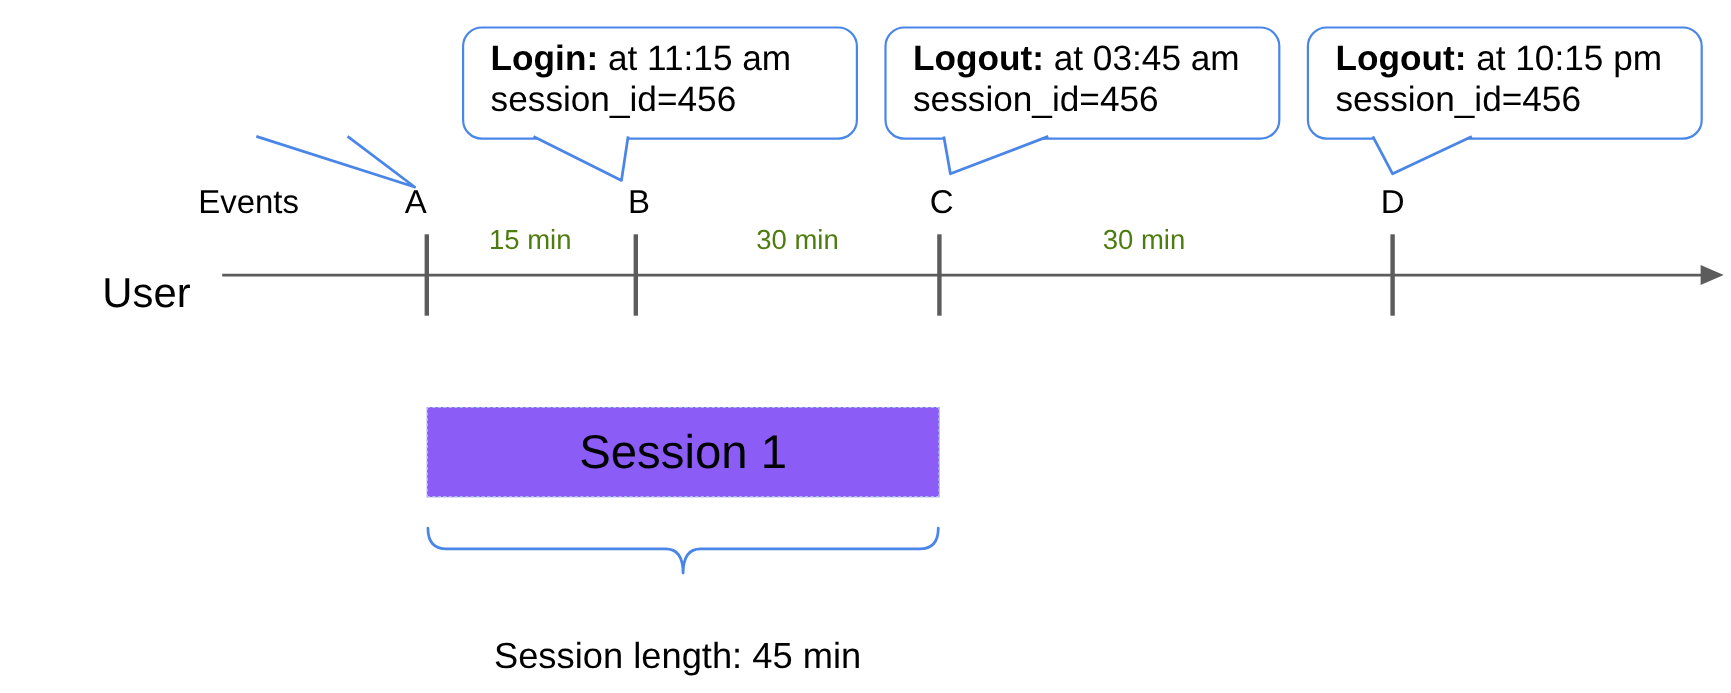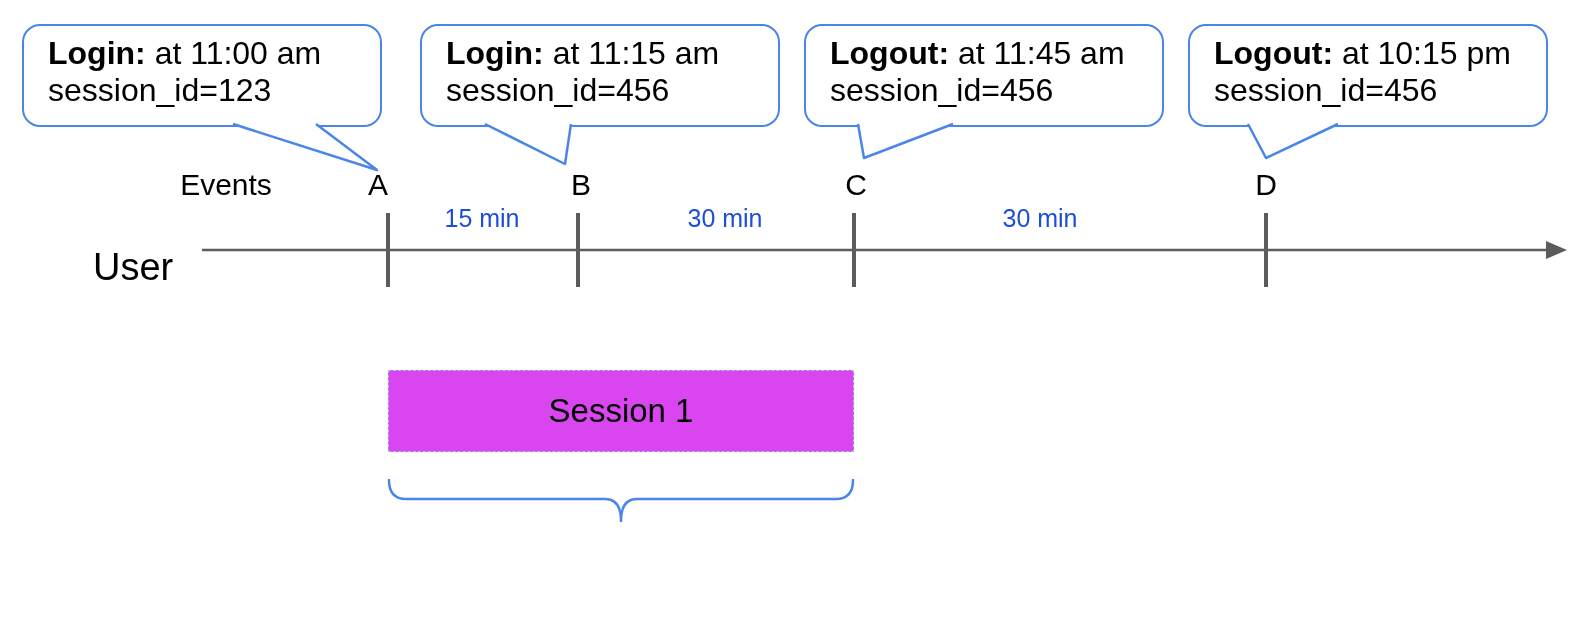--- a/index.html
+++ b/index.html
@@ -22,54 +22,49 @@
     padding:9px 8px 0 24px;
     font-size:32px;
     line-height:37px;
     white-space:nowrap;
     z-index:1;
   }
   .callout .t{font-weight:bold;}
   .label{position:absolute;white-space:nowrap;}
   .center{transform:translateX(-50%);}
   #events-label,.evt-letter{top:168px;font-size:30px;}
-  .interval{top:204px;font-size:25px;color:#1d4ed8;}
+  .interval{top:204px;font-size:25px;color:#4d7c0f;}
   #user-label{top:246px;left:93px;font-size:38px;}
   #session-box{
     position:absolute;left:388px;top:370px;width:466px;height:82px;
     box-sizing:border-box;
-    background:#d946ef;
+    background:#8b5cf6;
     border:1px dashed #aabfe6;
     display:flex;align-items:center;justify-content:center;
-    font-size:33px;
+    font-size:43px;
   }
   #session-length{top:577px;left:616px;font-size:33px;}
   #overlay{
     position:absolute;left:0;top:0;width:1574px;height:630px;
     z-index:2;pointer-events:none;
   }
 </style>
 </head>
 <body>
 
 <div id="canvas">
 
-  <div class="callout" style="left:22px">
-    <span class="t">Login:</span>
-    <span>at 11:00 am</span><br>
-    <span>session_id=123</span>
-  </div>
   <div class="callout" style="left:420px">
     <span class="t">Login:</span>
     <span>at 11:15 am</span><br>
     <span>session_id=456</span>
   </div>
   <div class="callout" style="left:804px">
     <span class="t">Logout:</span>
-    <span>at 11:45 am</span><br>
+    <span>at 03:45 am</span><br>
     <span>session_id=456</span>
   </div>
   <div class="callout" style="left:1188px">
     <span class="t">Logout:</span>
     <span>at 10:15 pm</span><br>
     <span>session_id=456</span>
   </div>
 
   <div class="label center" id="events-label" style="left:226px">Events</div>
 
@@ -81,20 +76,21 @@
   <div class="label center interval" style="left:482px">15 min</div>
   <div class="label center interval" style="left:725px">30 min</div>
   <div class="label center interval" style="left:1040px">30 min</div>
 
   <div class="label" id="user-label">User</div>
 
   <div id="session-box">
     <span>Session 1</span>
   </div>
 
+  <div class="label center" id="session-length">Session length: 45 min</div>
 
   <svg id="overlay" viewBox="0 0 1574 630">
 
     <g>
       <path d="M233,124 L377,170 L316,124 Z" fill="#ffffff" stroke="none"></path>
       <path d="M233,124 L377,170 L316,124" fill="none" stroke="#4a86e8" stroke-width="2.5" stroke-linejoin="round"></path>
     </g>
     <g>
       <path d="M485,124 L565,164 L571,124 Z" fill="#ffffff" stroke="none"></path>
       <path d="M485,124 L565,164 L571,124" fill="none" stroke="#4a86e8" stroke-width="2.5" stroke-linejoin="round"></path>

